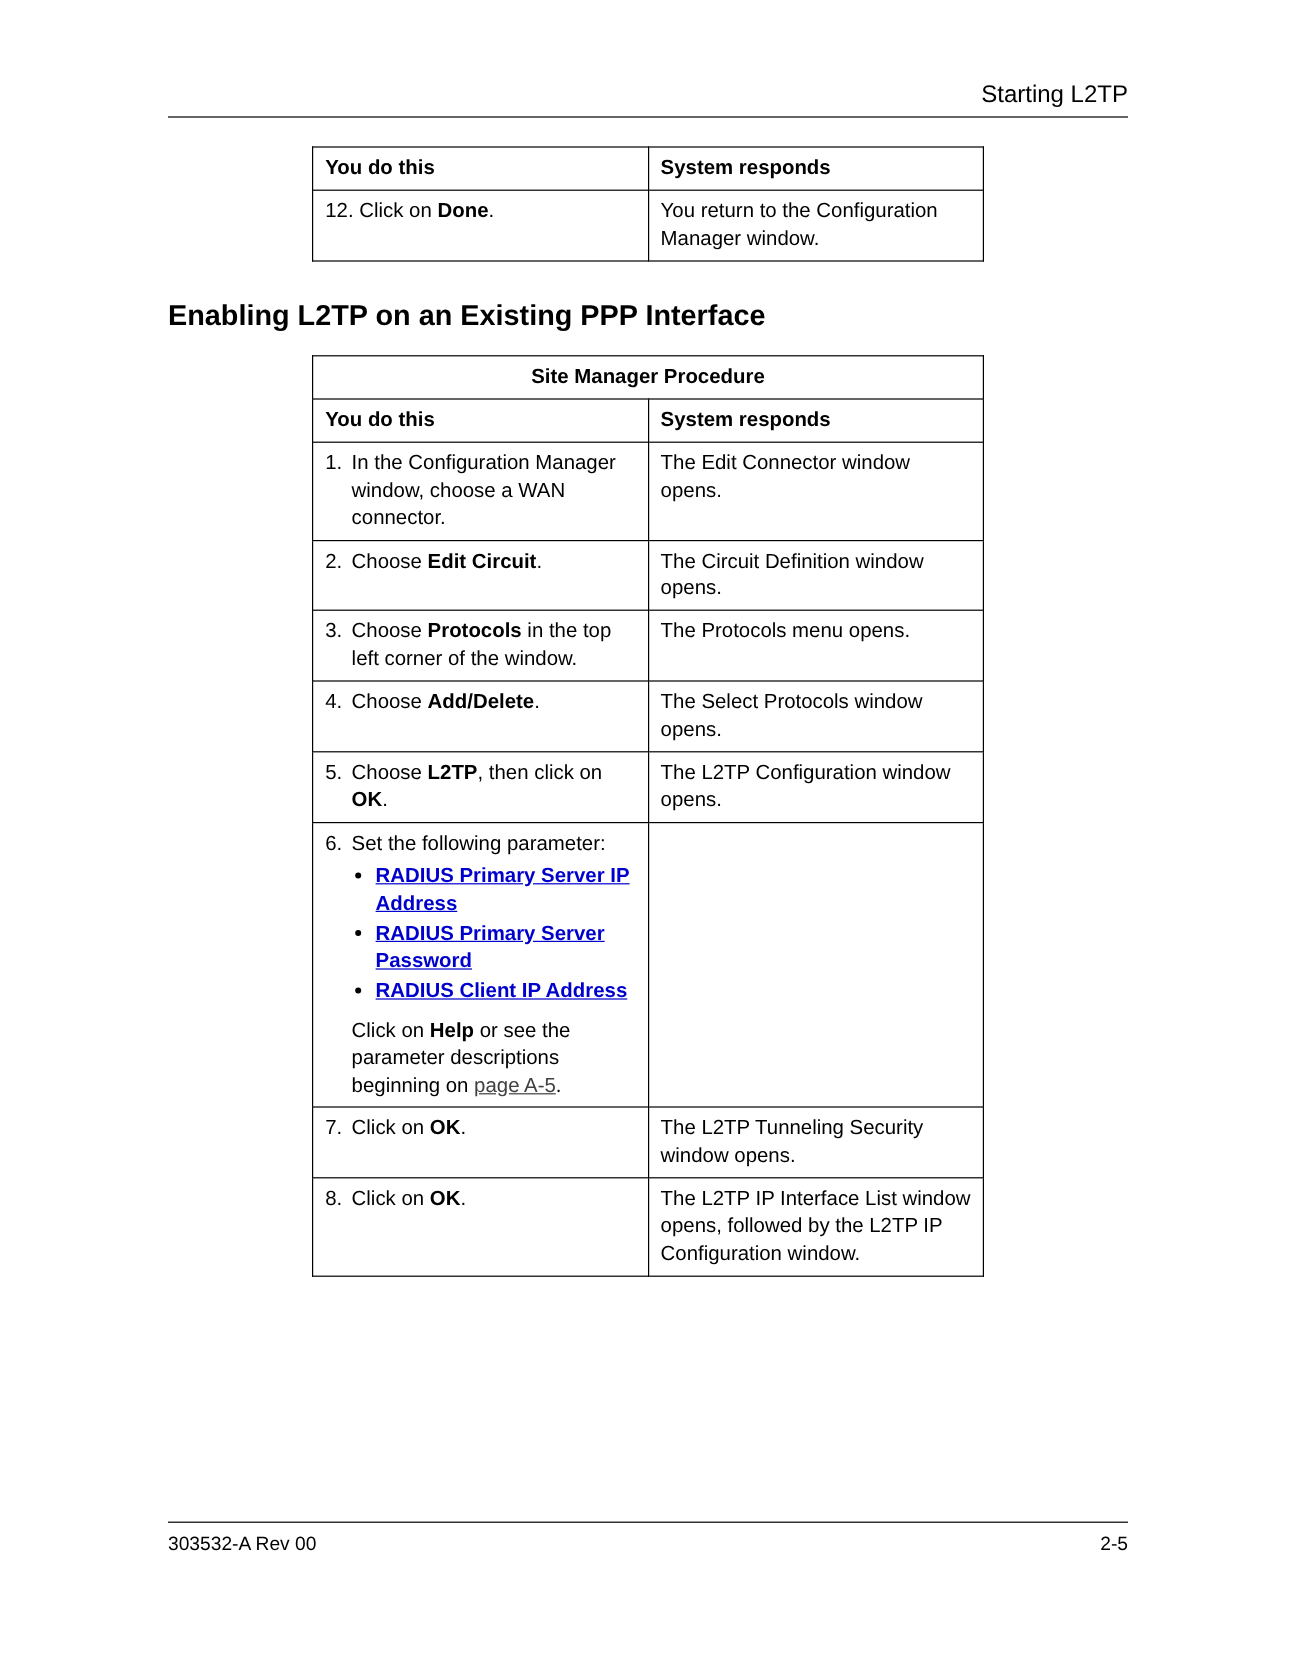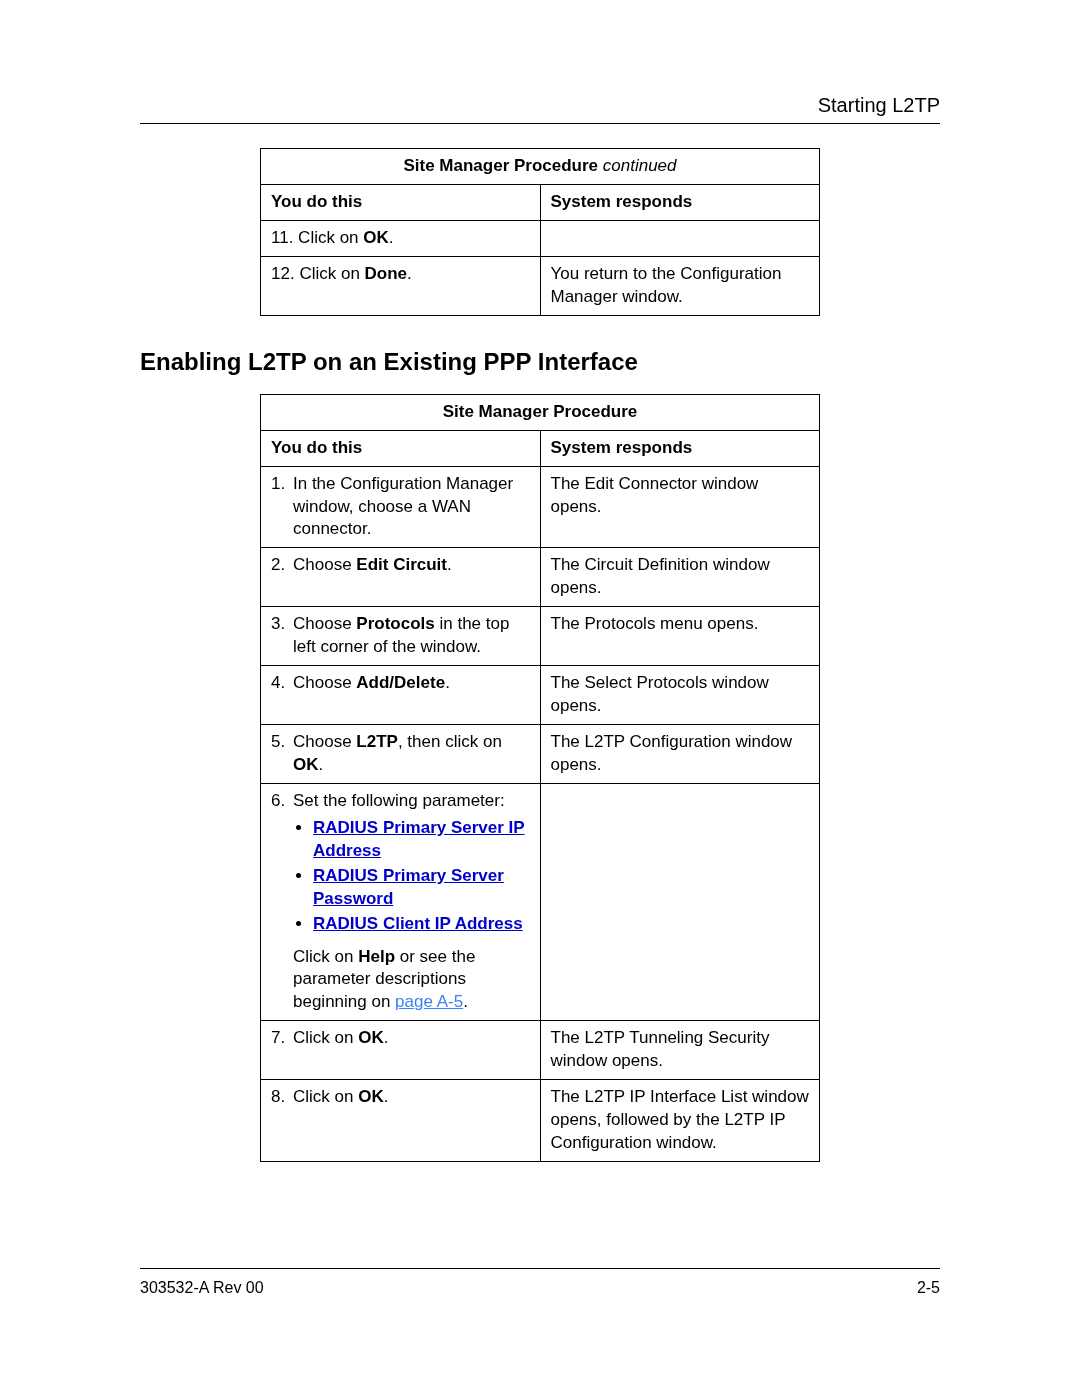--- a/index.html
+++ b/index.html
@@ -7,21 +7,21 @@
     padding: 0;
     background: #fff;
     font-family: "Times New Roman", Times, serif;
     color: #000;
     width: 1080px;
     height: 1397px;
     position: relative;
     box-sizing: border-box;
   }
   .page {
-    padding: 94px 140px 0 140px;
+    padding: 68px 140px 0 140px;
   }
   .running-head {
     font-family: Arial, Helvetica, sans-serif;
     font-size: 20px;
     text-align: right;
     padding-bottom: 6px;
   }
   .rule {
     border-top: 1.5px solid #000;
     margin-bottom: 24px;
@@ -47,21 +47,21 @@
     border-bottom: 1px solid #000;
   }
   .tbl .title-row td .italic { font-style: italic; font-weight: normal; }
   .tbl .head-row td { font-weight: bold; }
   .col-left { width: 50%; margin-top: 29px; }
   .col-right { width: 50%; }
   .step { display:flex; }
   .step .num { min-width: 22px; }
   .bold { font-weight: bold; }
   .link { color: #0000cc; text-decoration: underline; font-weight: bold; }
-  .link2 { color: #3b82f6; font-weight: normal; }
+  .link2 { color: #404040; font-weight: normal; }
   h2.section {
     font-family: Arial, Helvetica, sans-serif;
     font-size: 24px;
     font-weight: bold;
     margin: 32px 0 18px 0;
   }
   p.body {
     font-size: 21px;
     line-height: 1.35;
     margin: 0 0 28px 104px;
@@ -96,35 +96,23 @@
 </style>
 </head>
 <body>
 
 <div class="page">
   <div class="running-head">Starting L2TP</div>
   <div class="rule"></div>
 
   <table class="tbl">
     <tbody>
-        <tr class="title-row">
-          <td colspan="2">
-      <span class="bold">Site Manager Procedure</span><span class="italic"> continued</span>
-    </td>
-        </tr>
     <tr class="head-row">
       <td class="col-left">You do this</td>
       <td class="col-right">System responds</td>
-    </tr>
-    <tr>
-      <td class="col-left">
-        <span>11.</span>
-        <span>Click on </span><span class="bold">OK</span><span>.</span>
-      </td>
-      <td class="col-right"></td>
     </tr>
     <tr>
       <td class="col-left">
         <span>12.</span>
         <span>Click on </span><span class="bold">Done</span><span>.</span>
       </td>
       <td class="col-right">You return to the Configuration Manager window.</td>
     </tr>
   </tbody>
     </table>

